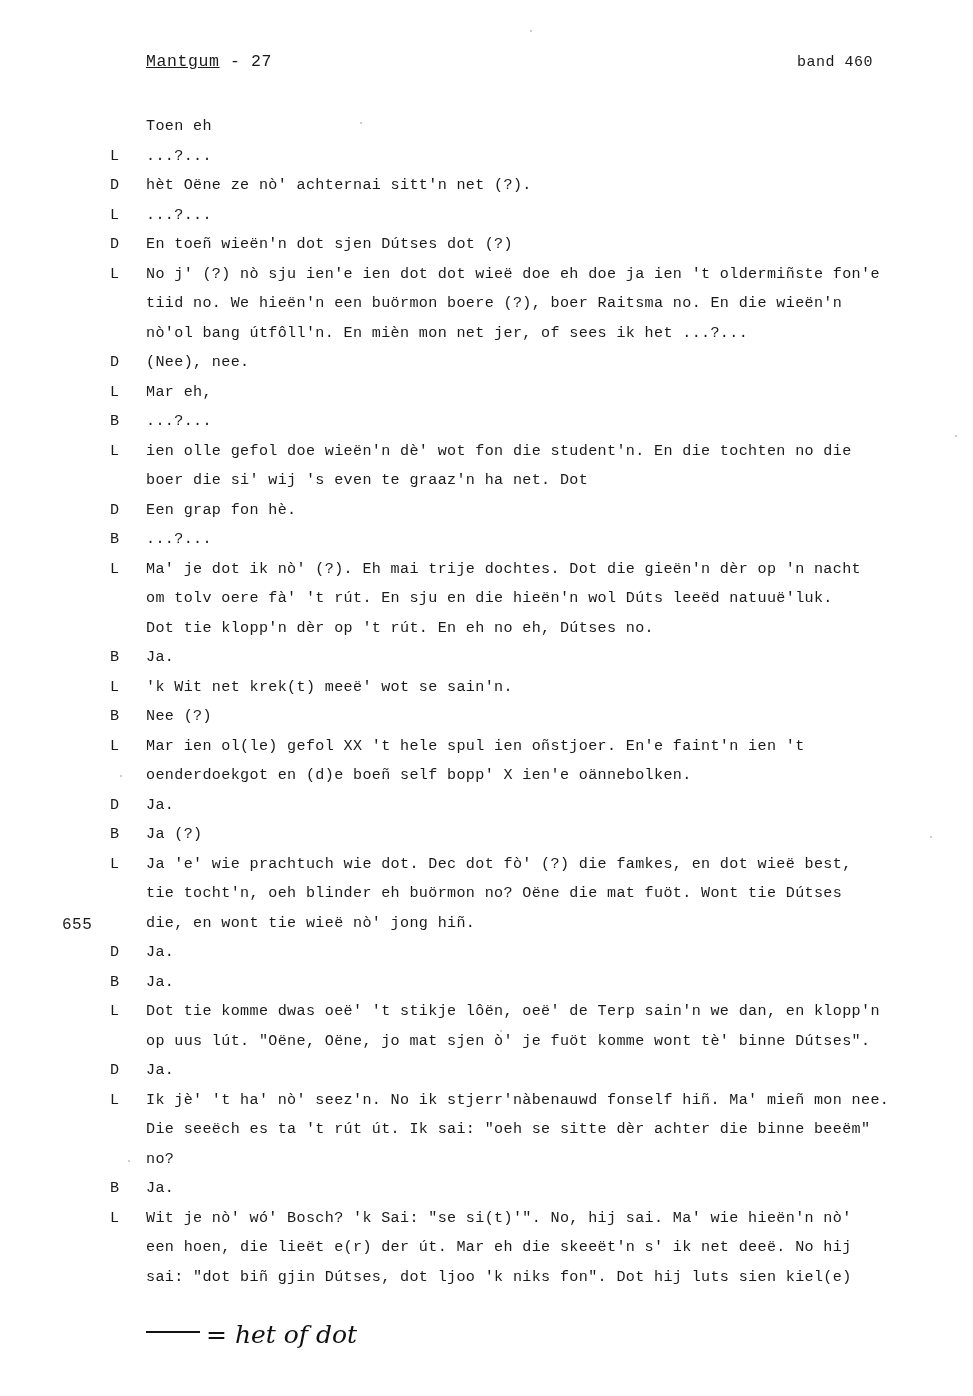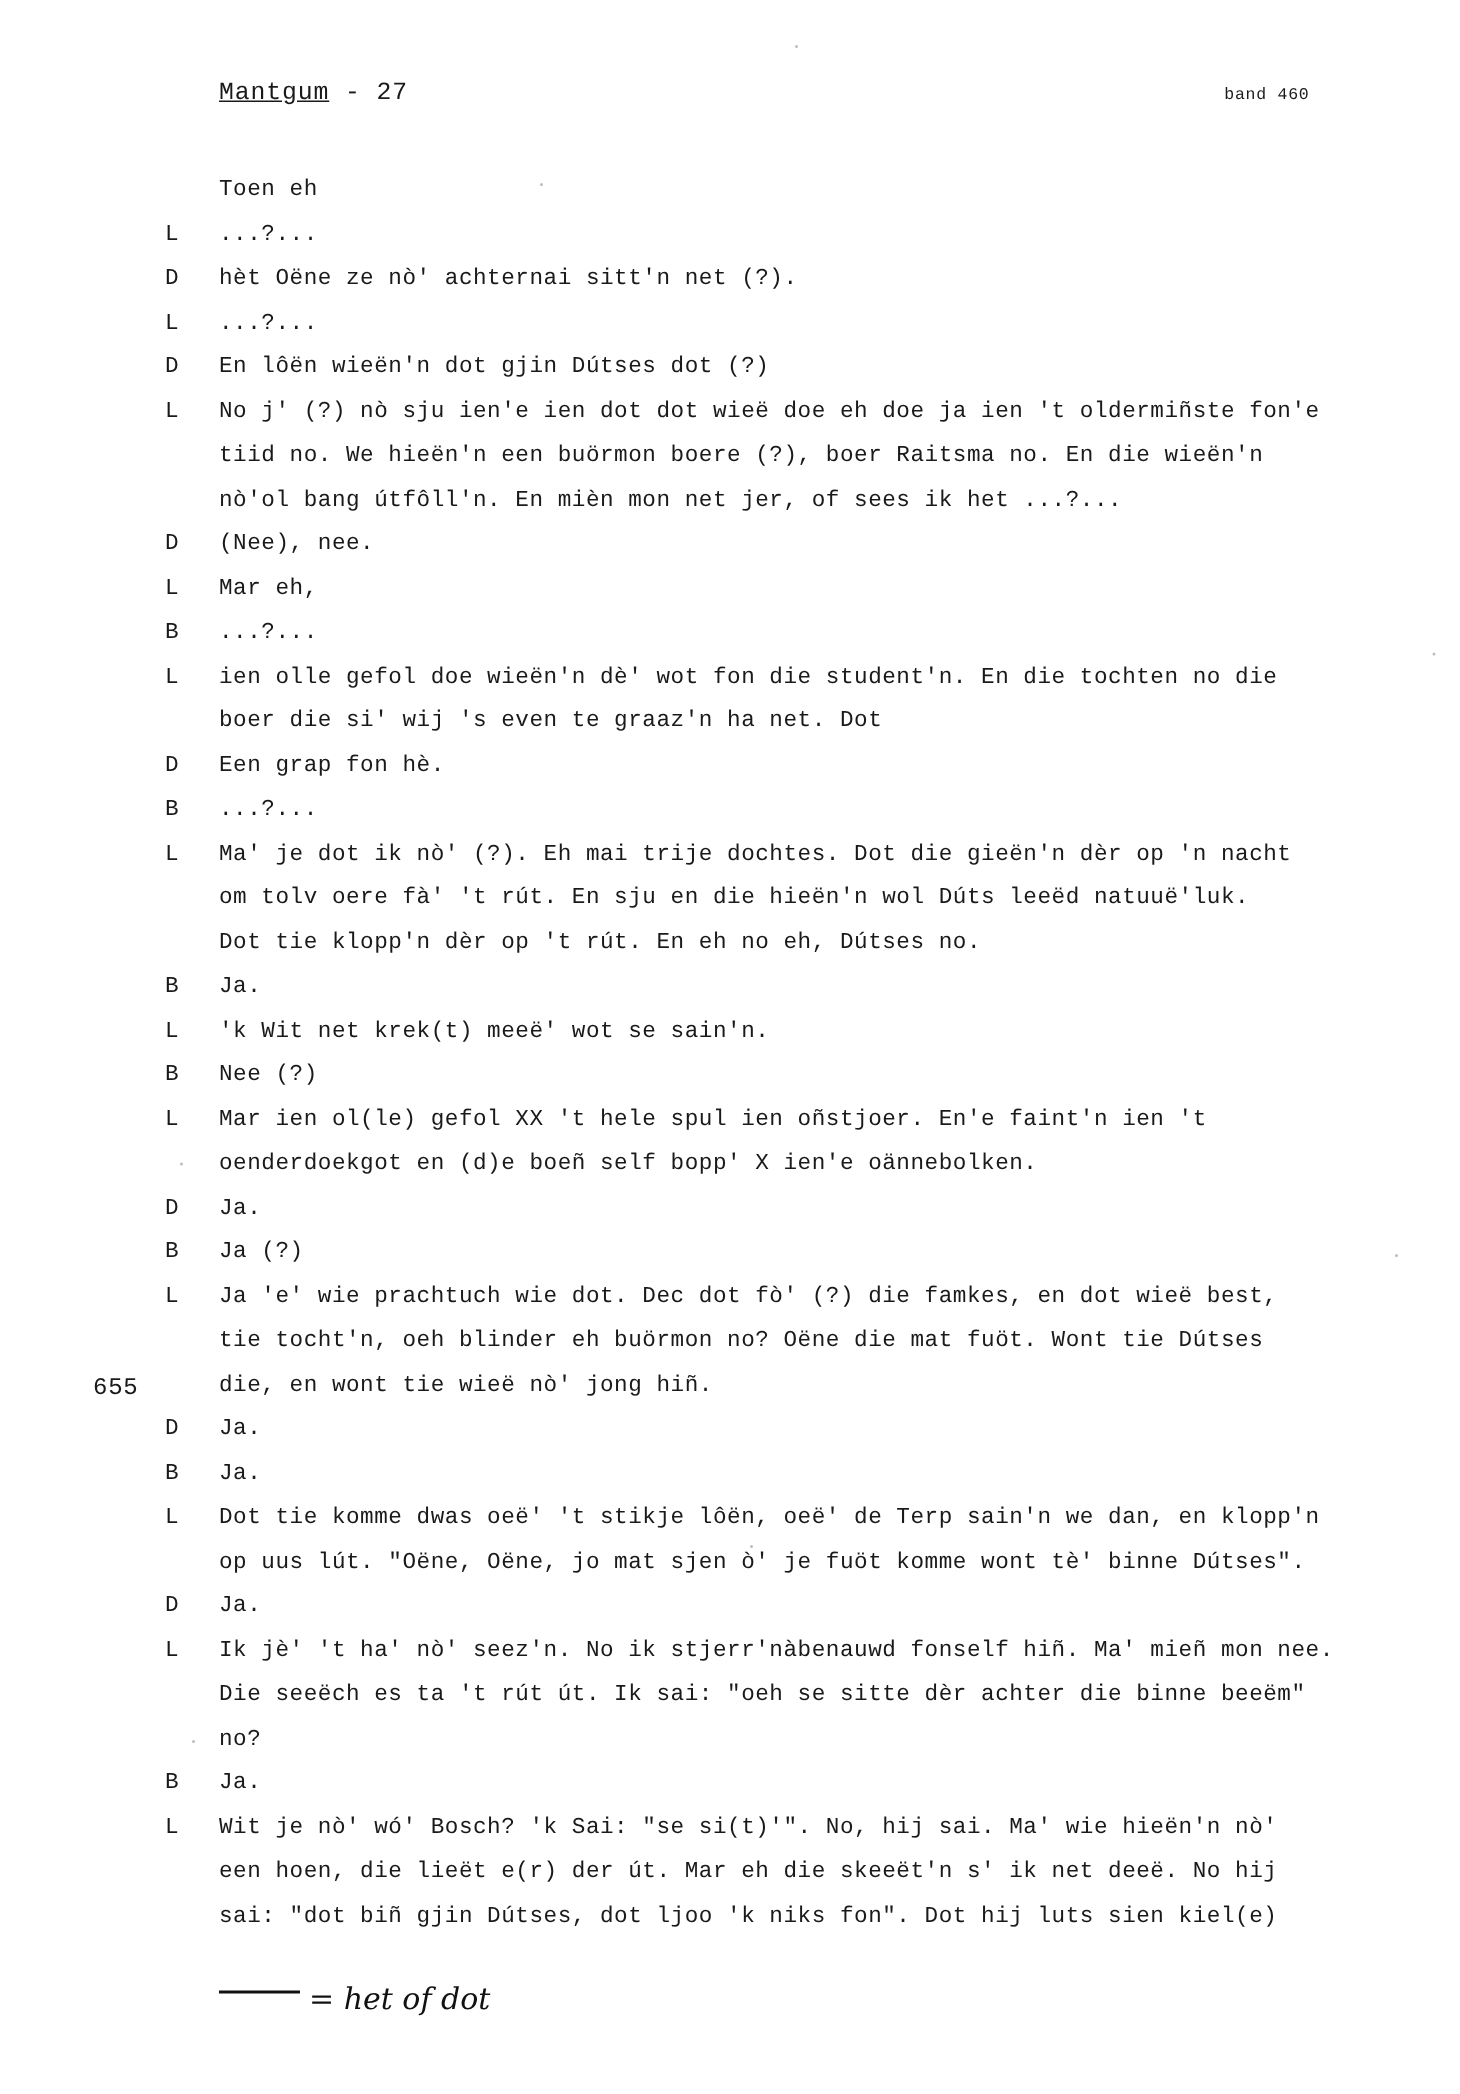--- a/index.html
+++ b/index.html
@@ -33,21 +33,21 @@
     font-size: 16.5px;
     letter-spacing: 0.6px;
   }
   .header .doc-ref {
     font-size: 16.5px;
   }
   .header .doc-ref .underlined {
     text-decoration: underline;
   }
   .header .band {
-    font-size: 11px;
+    font-size: 15px;
     margin-right: 40px;
     letter-spacing: 0.5px;
   }
   
   .transcript {
     position: absolute;
     top: 112px;
     left: 146px;
     width: 820px;
     font-size: 15.1px;
@@ -84,21 +84,21 @@
   }
   
   .handwriting {
     position: absolute;
     bottom: 22px;
     left: 146px;
     width: 760px;
     height: 60px;
     font-family: "DejaVu Serif", serif;
     font-style: italic;
-    font-size: 20px;
+    font-size: 25px;
     color: #111;
   }
   .hw-left {
     position: absolute;
     left: 0;
     top: 6px;
     white-space: nowrap;
   }
   .hw-right {
     position: absolute;
@@ -153,21 +153,21 @@
       <span class="text">hèt Oëne ze nò' achternai sitt'n net (?).</span>
     </div>
 
     <div class="line">
       <span class="speaker">L</span>
       <span class="text">...?...</span>
     </div>
 
     <div class="line">
       <span class="speaker">D</span>
-      <span class="text">En lôën wieën'n dot gjin Dútses dot (?)</span>
+      <span class="text">En toeñ wieën'n dot sjen Dútses dot (?)</span>
     </div>
 
     <div class="line">
       <span class="speaker">L</span>
       <span class="text">No j' (?) nò sju ien'e ien dot dot wieë doe eh doe ja ien 't oldermiñste fon'e
 tiid no. We hieën'n een buörmon boere (?), boer Raitsma no. En die wieën'n
 nò'ol bang útfôll'n. En mièn mon net jer, of sees ik het ...?...</span>
     </div>
 
     <div class="line">

